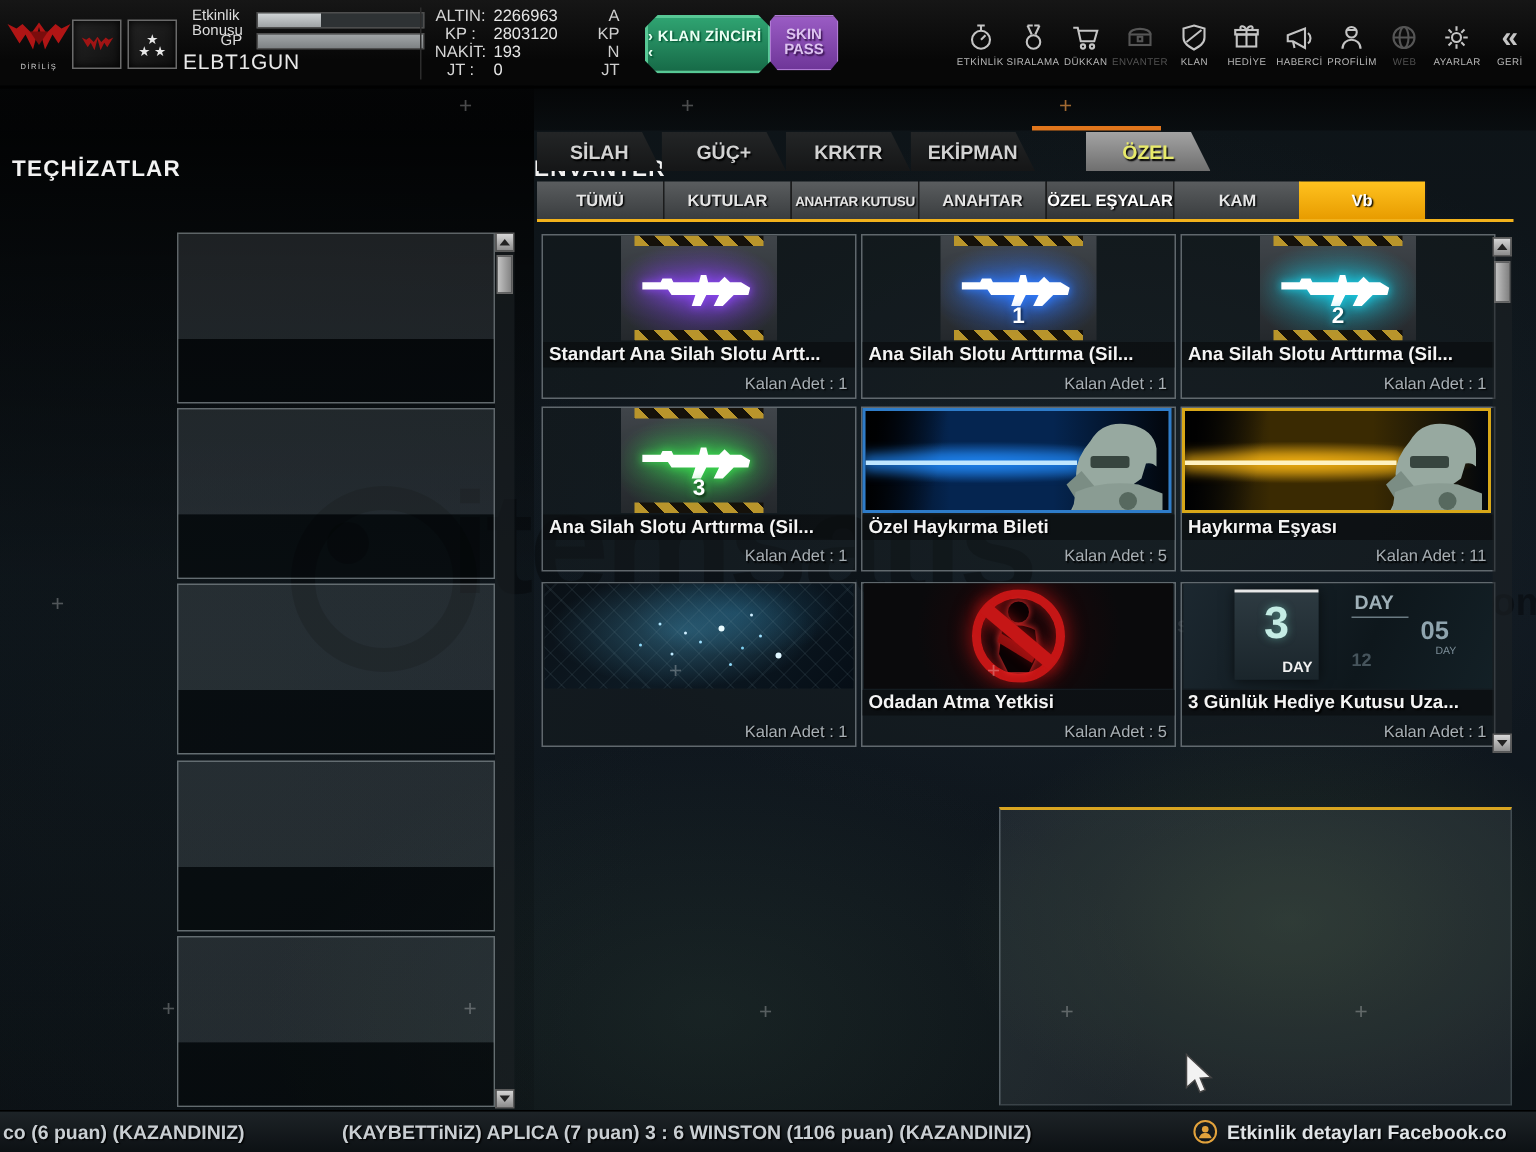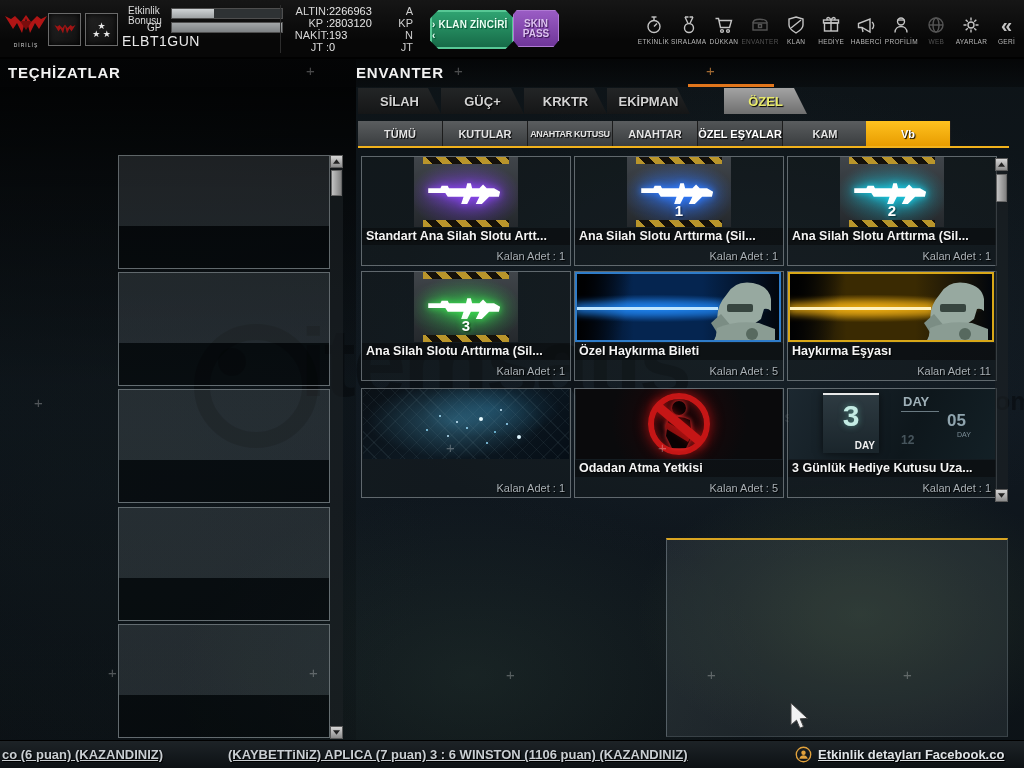--- a/index.html
+++ b/index.html
@@ -20,21 +20,21 @@
   .badge .stars{color:#e8e8e8;font-size:9px;line-height:8px;text-align:center;letter-spacing:0;}
   .stats-label{left:128px;top:6px;font-size:10px;line-height:10px;color:#dcdcdc;}
   .gp-label{left:147px;top:22px;font-size:10px;color:#dcdcdc;}
   .pbar{left:171px;width:110px;height:9px;border:1px solid #4e4e4e;background:#2e3234;}
   .pbar .fill{height:100%;}
   .fill-e{background:linear-gradient(180deg,#cfd3d5,#9fa3a5);}
   .fill-g{background:linear-gradient(180deg,#a2a6a8,#7e8284);}
   .username{left:122px;top:33px;font-size:14px;color:#e9e9e9;letter-spacing:0.5px;}
   .curr{left:280px;top:5px;width:136px;font-size:11px;color:#d6d6d6;border-left:1px solid #2c2c2c;padding-left:4px;}
   .curr .row{display:flex;line-height:12px;}
-  .curr .lbl{width:44px;text-align:right;}
+  .curr .lbl{width:44px;text-align:center;}
   .curr .val{width:60px;text-align:left;color:#e6e6e6;}
   .curr .unit{width:24px;text-align:right;color:#cfcfcf;}
   .btn-klan{left:430px;top:10px;width:80px;height:35px;background:linear-gradient(180deg,#2fa371,#176b48);border:2px solid #57c895;clip-path:polygon(0 22%,10% 0,90% 0,100% 22%,100% 78%,90% 100%,10% 100%,0 78%);display:flex;align-items:center;justify-content:center;font-size:10px;font-weight:bold;color:#eafff3;letter-spacing:0.2px;text-shadow:1px 1px 1px #053;cursor:pointer;}
   .btn-wolfpass{left:513px;top:10px;width:44px;height:35px;background:linear-gradient(180deg,#9a5cc4,#6f3699);border:1px solid #b07ad4;clip-path:polygon(0 12%,8% 0,92% 0,100% 12%,100% 82%,88% 100%,12% 100%,0 82%);display:flex;flex-direction:column;align-items:center;justify-content:center;font-size:10px;font-weight:bold;color:#dcc2ef;line-height:10px;text-shadow:1px 1px 1px #3a1452;cursor:pointer;}
   .nav{left:636px;top:0;width:388px;height:57px;display:flex;align-items:center;}
   .nav-item{flex:1;display:flex;flex-direction:column;align-items:center;justify-content:center;color:#c4c4c4;cursor:pointer;padding-top:3px;}
   .nav-item svg{stroke:currentColor;fill:none;stroke-width:1.4;}
   .nav-item .nav-lbl{font-size:6.5px;letter-spacing:0.3px;margin-top:3px;color:#b8b8b8;}
   .nav-item.dim{color:#555;}
   .nav-item.dim .nav-lbl{color:#525252;}
@@ -46,21 +46,21 @@
   .watermark{left:190px;top:316px;width:830px;height:120px;z-index:2;pointer-events:none;}
   .wm-circle{position:absolute;left:4px;top:8px;width:92px;height:92px;border-radius:50%;border:16px solid rgba(0,0,0,0.30);}
   .wm-circle::after{content:"";position:absolute;left:8px;top:8px;width:28px;height:28px;border-radius:50%;background:rgba(0,0,0,0.30);}
   .wm-text{position:absolute;left:110px;top:-8px;font-size:96px;font-weight:bold;letter-spacing:-3px;color:rgba(0,0,0,0.30);}
   .wm-tld{position:absolute;left:790px;top:70px;font-size:26px;font-weight:bold;color:rgba(0,0,0,0.35);}
   .wm-tag{position:absolute;left:500px;top:96px;font-size:11px;font-weight:bold;letter-spacing:6px;color:rgba(255,255,255,0.10);}
   
   .plus{color:rgba(255,255,255,0.28);font-size:15px;z-index:3;line-height:10px;}
   .plus.orange{color:rgba(200,130,60,0.8);}
   
-  .panel-title{font-size:15px;font-weight:600;color:#f2f2f2;letter-spacing:0.8px;z-index:4;}
+  .panel-title{font-size:15px;font-weight:600;color:#f2f2f2;letter-spacing:0.8px;z-index:4;margin-top:40px;}
   .eq-slot{left:118px;width:210px;height:112px;border:1px solid rgba(205,215,220,0.45);z-index:4;cursor:pointer;}
   .eq-slot .img{height:70px;background:rgba(195,210,220,0.13);}
   .eq-slot .band{height:42px;background:rgba(4,8,10,0.55);}
   
   .sb{width:13px;z-index:5;background:rgba(28,33,36,0.6);}
   .sb .btn{position:absolute;left:0;width:13px;height:13px;background:linear-gradient(180deg,#d6d6d6,#8c8c8c);border:1px solid #5a5a5a;box-sizing:border-box;display:flex;align-items:center;justify-content:center;cursor:pointer;}
   .sb .btn svg{width:7px;height:5px;}
   .sb .thumb{position:absolute;left:1px;width:11px;background:linear-gradient(90deg,#c2c2c2,#828282);border:1px solid #666;box-sizing:border-box;cursor:grab;}
   
   .tab{top:88px;width:83px;height:26px;z-index:5;display:flex;align-items:center;justify-content:center;font-size:13px;font-weight:bold;color:#d2d2d2;background:linear-gradient(180deg,#232526,#151617);clip-path:polygon(0 0,calc(100% - 13px) 0,100% 100%,0 100%);cursor:pointer;text-shadow:1px 1px 1px #000;}
@@ -106,21 +106,21 @@
   .cal-big{position:absolute;left:0;right:0;top:4px;text-align:center;font-size:30px;font-weight:bold;color:#c4ece4;text-shadow:0 0 6px rgba(120,220,200,0.5);}
   .cal-dayl{position:absolute;right:4px;bottom:2px;font-size:10px;font-weight:bold;color:#f0f0f0;}
   .cal-daytop{position:absolute;left:112px;top:5px;font-size:13px;font-weight:bold;color:#9fb0b8;border-bottom:1px solid #6a7a82;padding:0 10px 2px 2px;}
   .cal-05{position:absolute;left:158px;top:22px;font-size:17px;font-weight:bold;color:#8fa4ae;}
   .cal-05day{position:absolute;left:168px;top:42px;font-size:7px;color:#7c8e98;}
   .cal-12{position:absolute;left:112px;top:44px;font-size:12px;font-weight:bold;color:rgba(140,160,170,0.45);}
   
   .detail-panel{left:666px;top:538px;width:342px;height:199px;border-top:2px solid #d9a521;background:rgba(185,205,215,0.10);border-left:1px solid rgba(205,220,230,0.30);border-right:1px solid rgba(205,220,230,0.18);border-bottom:1px solid rgba(205,220,230,0.15);z-index:4;box-sizing:border-box;}
   
   .bottombar{left:0;top:740px;width:1024px;height:28px;background:linear-gradient(180deg,#1d2327,#0c1013);border-top:1px solid #000;z-index:30;}
-  .bb-text{position:absolute;top:6px;font-size:13px;font-weight:bold;color:#c9ced2;text-shadow:1px 1px 1px #000;white-space:nowrap;text-decoration:underline;}
+  .bb-text{position:absolute;top:6px;font-size:13px;font-weight:bold;color:#c9ced2;text-shadow:1px 1px 1px #000;white-space:nowrap;}
   .bb-icon{position:absolute;left:795px;top:5px;width:17px;height:17px;}
   
   .cursor{left:789px;top:702px;width:22px;height:30px;z-index:50;pointer-events:none;}
 </style>
 </head>
 <body>
 
 <div id="screen">
 
   <div class="abs left-shade"></div>

